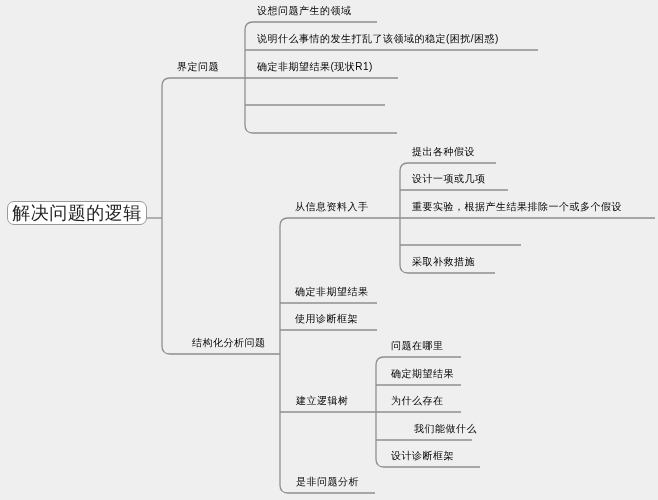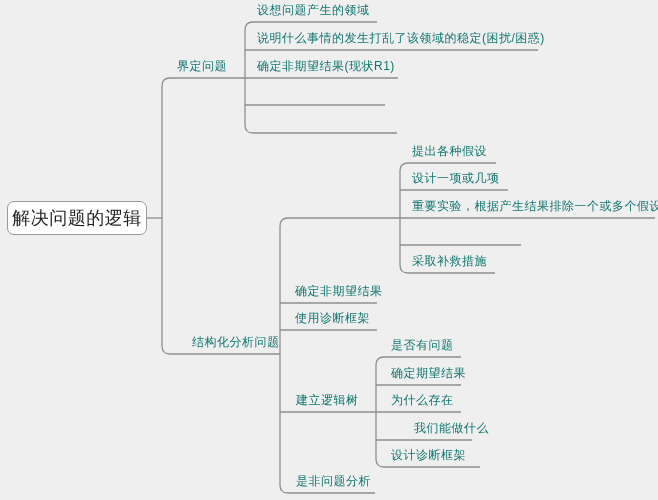--- a/index.html
+++ b/index.html
@@ -7,28 +7,28 @@
     position:relative;
     width:658px;height:500px;
     background:#efefef;
     font-family:"Liberation Sans",sans-serif;
     overflow:hidden;
   }
   .connector-layer{position:absolute;left:0;top:0;width:658px;height:500px;}
   .connector-layer path{fill:none;stroke:#8f8f8f;stroke-width:1.3;}
   .label{
     position:absolute;
-    font-size:12px;line-height:15px;
-    color:#0f766e;
+    font-size:10px;line-height:15px;
+    color:#000000;
     white-space:nowrap;
     letter-spacing:0.5px;
   }
   .root-node{
     position:absolute;left:7px;top:201px;
-    width:140px;height:34px;
+    width:140px;height:24px;
     background:#ffffff;
     border:1.5px solid #999999;
     border-radius:7px;
     box-sizing:border-box;
     display:flex;align-items:center;justify-content:center;
     font-size:18px;color:#1f1f1f;
     letter-spacing:0.5px;
     white-space:nowrap;
   }
 </style>
@@ -65,30 +65,31 @@
     <span>解决问题的逻辑</span>
   </div>
 
   <div class="label" style="left:177px;top:59px">界定问题</div>
   <div class="label" style="left:257px;top:3px">设想问题产生的领域</div>
   <div class="label" style="left:257px;top:31px">说明什么事情的发生打乱了该领域的稳定(困扰/困惑)</div>
   <div class="label" style="left:257px;top:59px">确定非期望结果(现状R1)</div>
 
   <div class="label" style="left:192px;top:335px">结构化分析问题</div>
 
+  <div class="label" style="left:295px;top:199px">从信息资料入手</div>
   <div class="label" style="left:412px;top:144px">提出各种假设</div>
   <div class="label" style="left:412px;top:171px">设计一项或几项</div>
   <div class="label" style="left:412px;top:199px">重要实验，根据产生结果排除一个或多个假设</div>
   <div class="label" style="left:412px;top:254px">采取补救措施</div>
 
   <div class="label" style="left:295px;top:284px">确定非期望结果</div>
   <div class="label" style="left:295px;top:311px">使用诊断框架</div>
 
   <div class="label" style="left:296px;top:393px">建立逻辑树</div>
-  <div class="label" style="left:391px;top:338px">是否有问题</div>
+  <div class="label" style="left:391px;top:338px">问题在哪里</div>
   <div class="label" style="left:391px;top:366px">确定期望结果</div>
   <div class="label" style="left:391px;top:393px">为什么存在</div>
   <div class="label" style="left:414px;top:421px">我们能做什么</div>
   <div class="label" style="left:391px;top:448px">设计诊断框架</div>
 
   <div class="label" style="left:296px;top:474px">是非问题分析</div>
 
 </div>
 
 </body></html>

